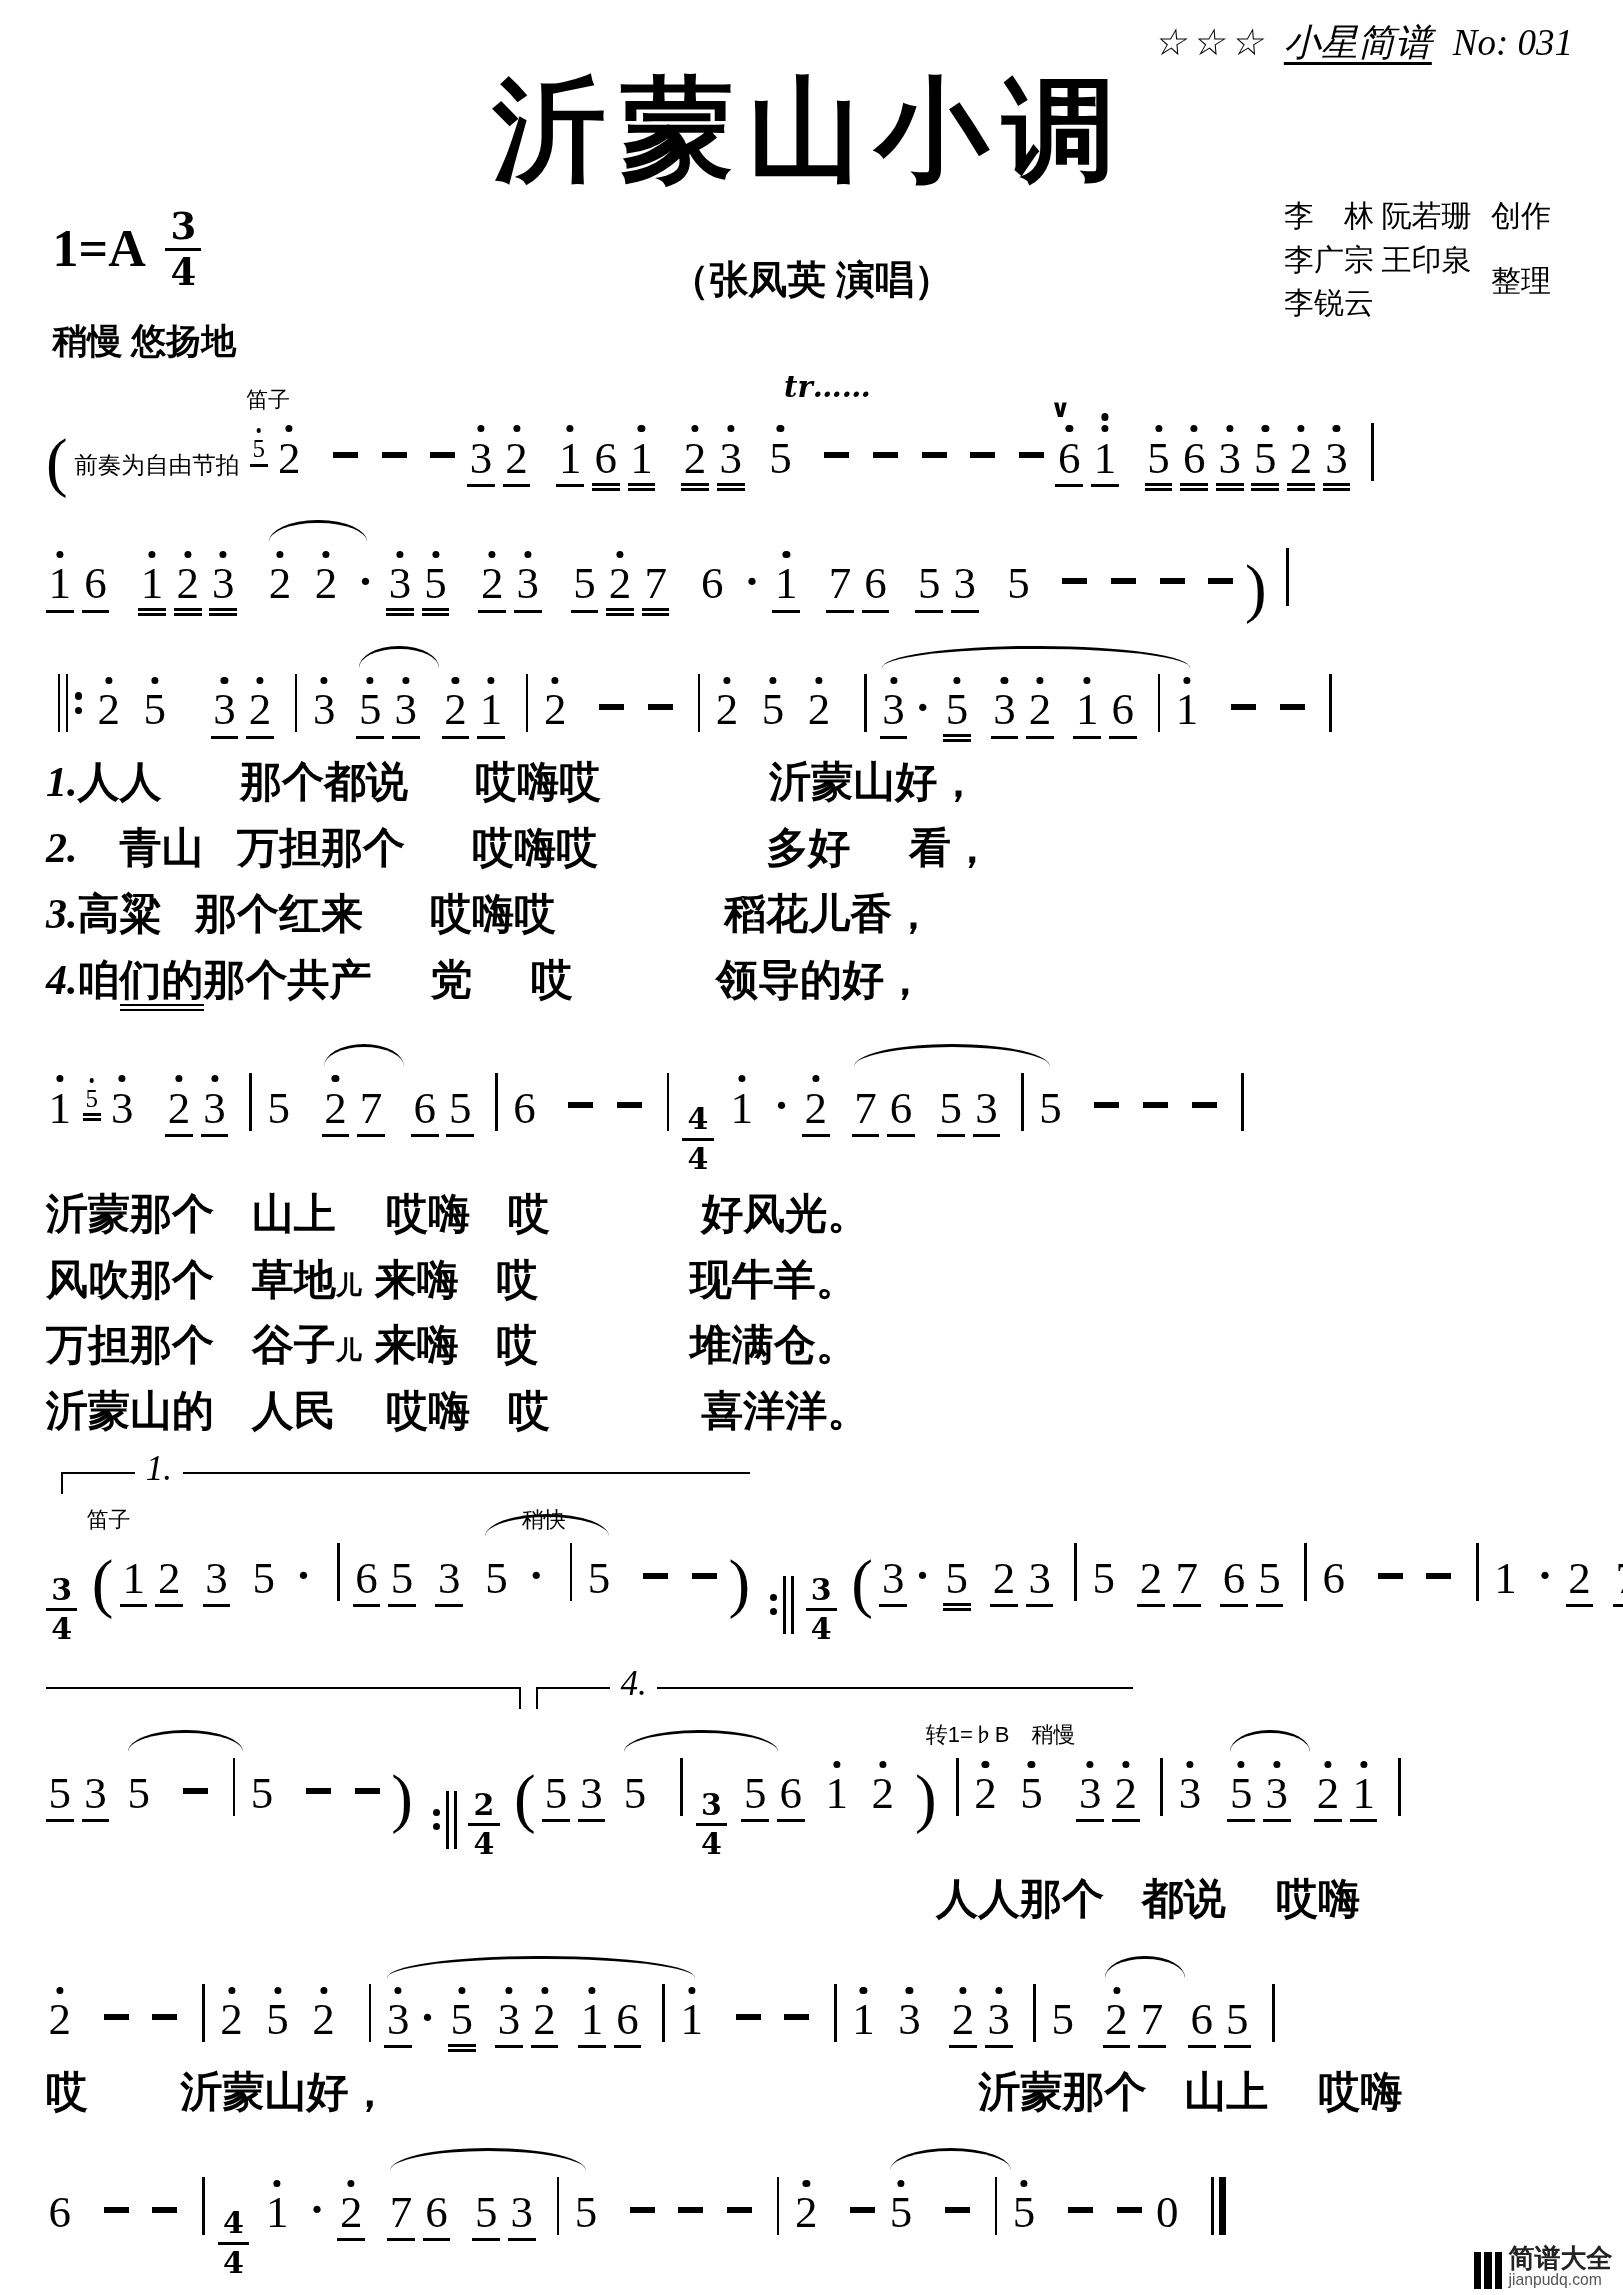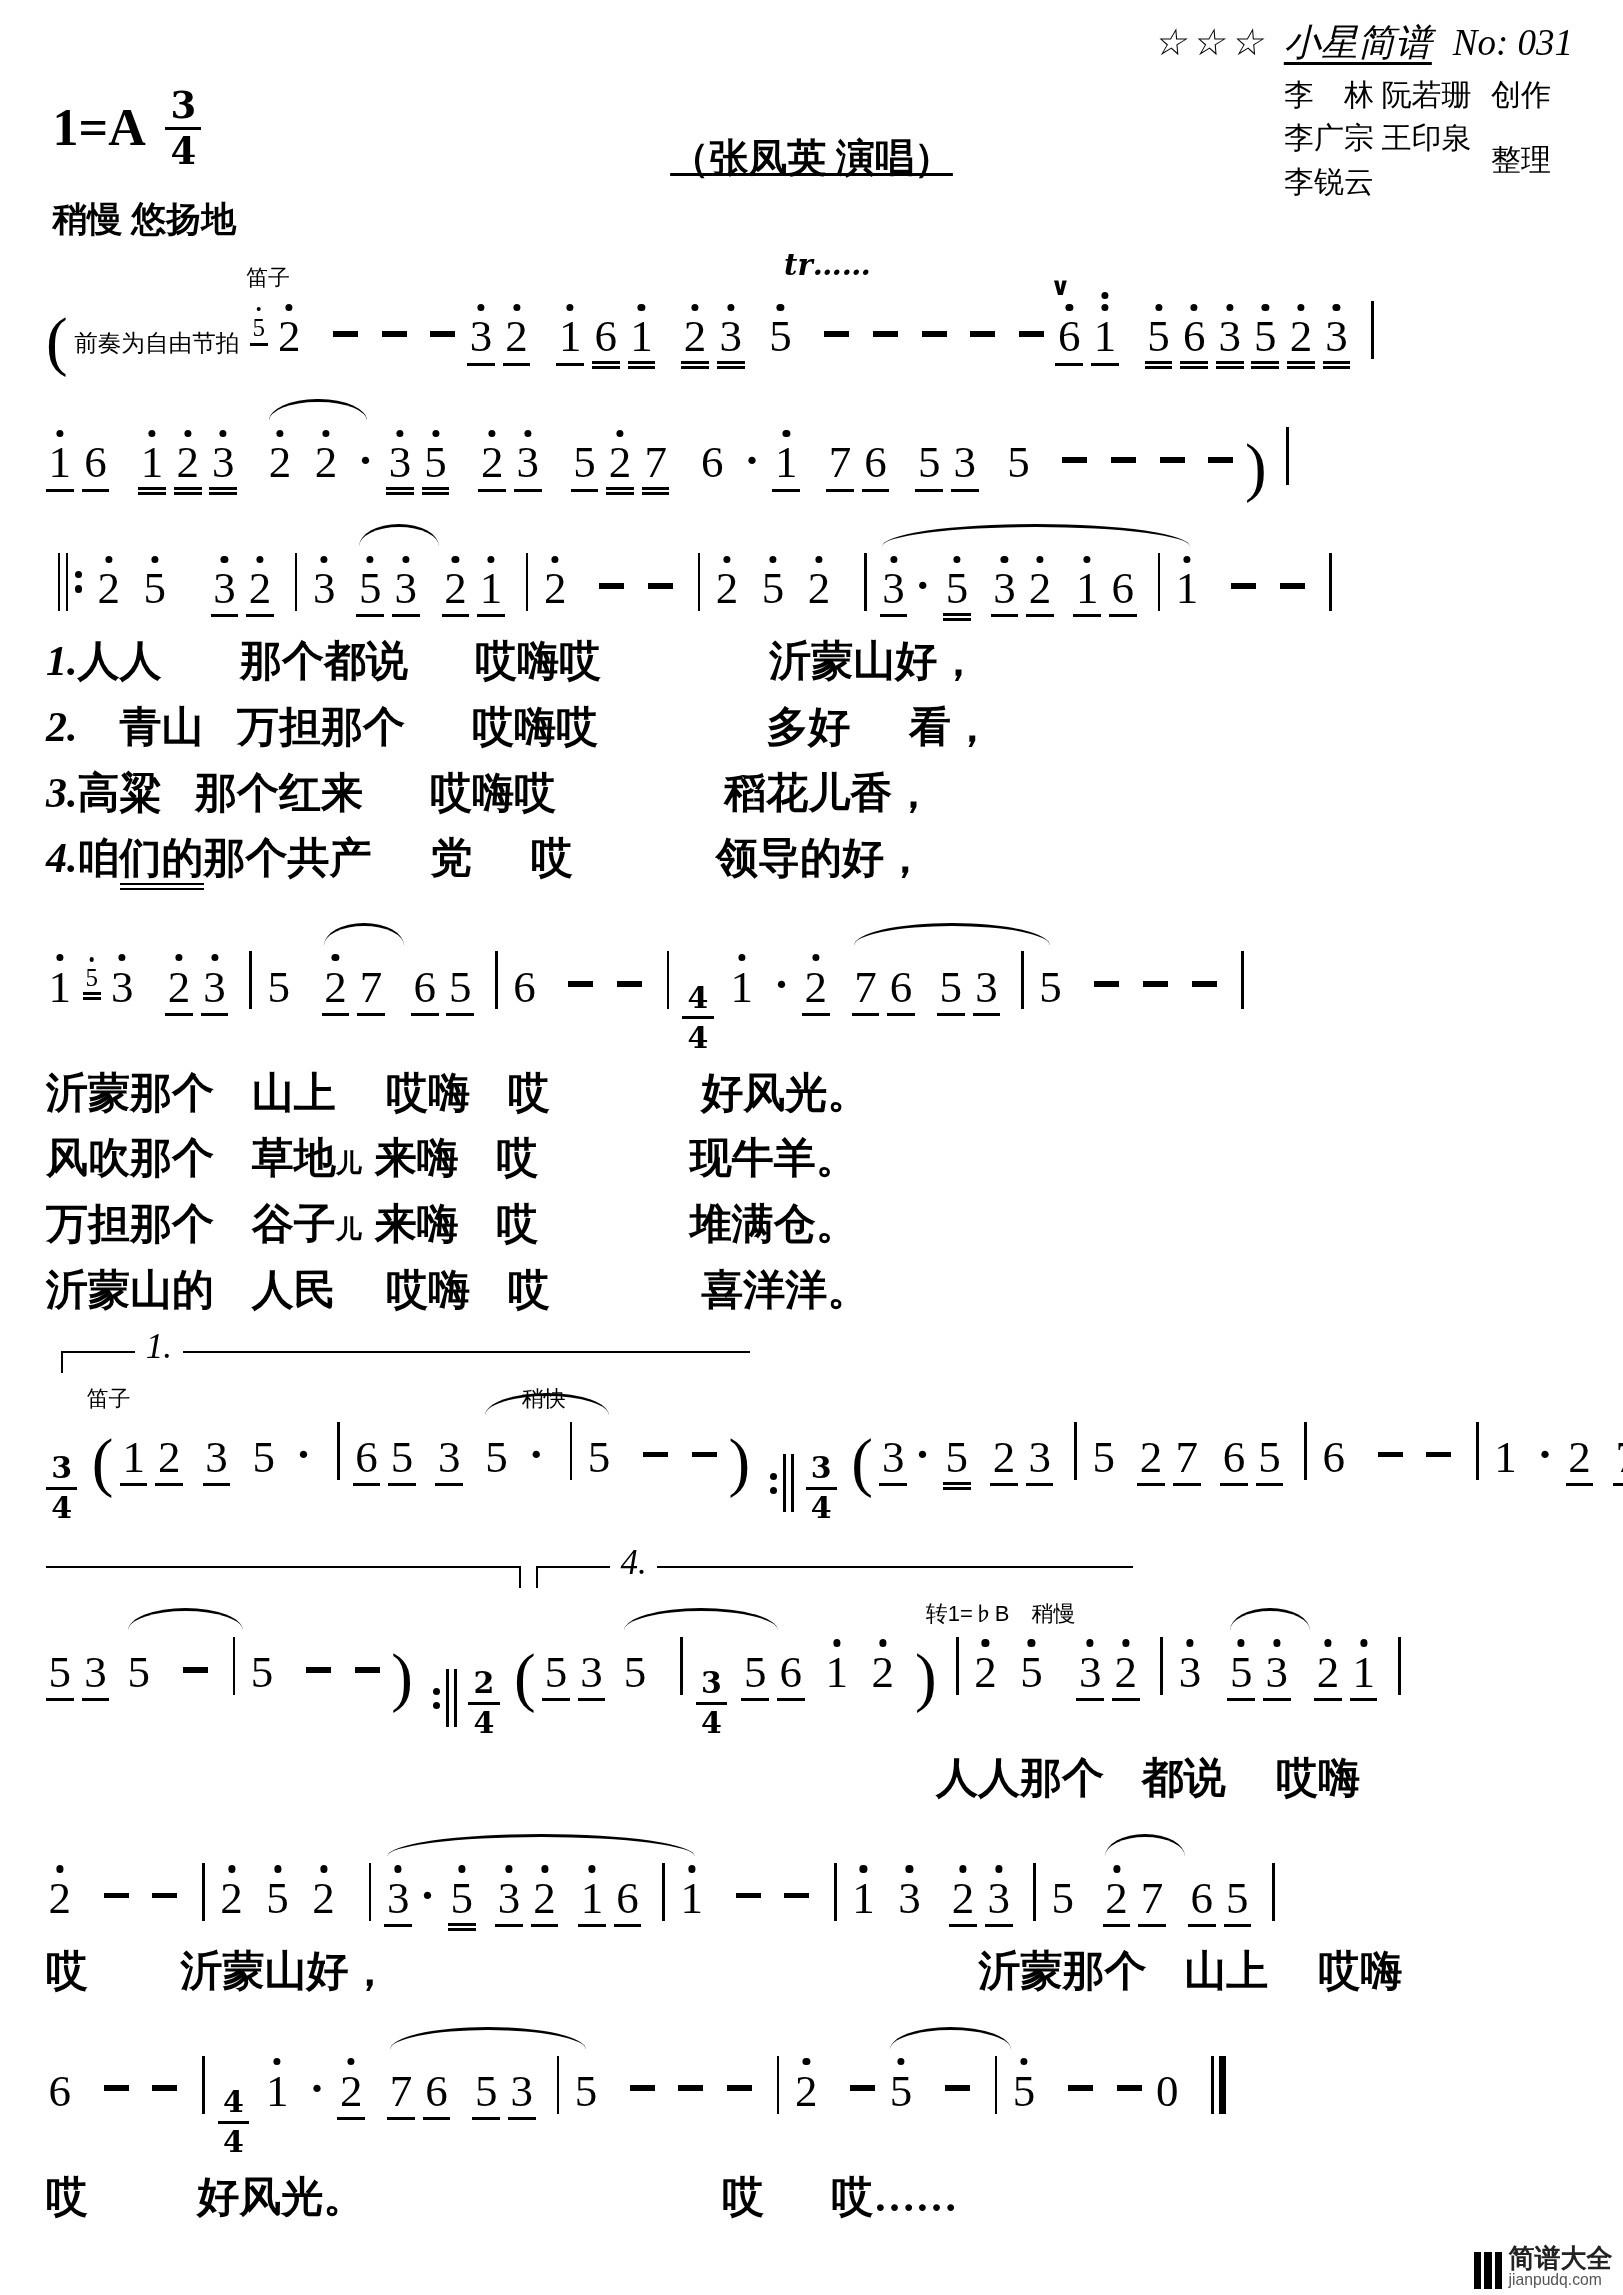--- a/index.html
+++ b/index.html
@@ -9,21 +9,21 @@
   
   .hdr{text-align:right;font-size:37px;font-style:italic;white-space:nowrap;margin-right:3.9px;}
   .hdr .stars{letter-spacing:5.2px;}
   .hdr .brand{text-decoration:underline;text-underline-offset:6.5px;margin:0 11.8px 0 6.5px;}
   
   .title{text-align:center;font-size:113px;font-weight:bold;letter-spacing:14.4px;line-height:1.05;margin:2.6px 0 0;font-family:"DejaVu Serif","Liberation Serif",serif;}
   .meta{position:relative;height:191px;}
   .keysig{position:absolute;left:6.5px;top:17px;display:flex;align-items:center;gap:19.6px;font-size:52px;font-weight:bold;}
   .keysig .mt{vertical-align:0;}
   .tempo{position:absolute;left:6.5px;top:128px;font-size:35px;font-weight:600;}
-  .singer{position:absolute;left:50%;transform:translateX(-50%);top:63px;font-size:39px;font-weight:bold;white-space:nowrap;text-decoration:underline;}
+  .singer{position:absolute;left:50%;transform:translateX(-50%);top:63px;font-size:39px;font-weight:bold;white-space:nowrap;}
   .credits{position:absolute;right:26px;top:6.5px;display:grid;grid-template-columns:auto auto;column-gap:19.6px;row-gap:2.6px;font-size:30px;align-items:center;white-space:nowrap;}
   .credits .role2{grid-column:2;grid-row:2 / span 2;align-self:center;}
 
   
   .ml{position:relative;white-space:nowrap;padding:42px 0 15.7px;line-height:1;}
   .n{display:inline-block;position:relative;font-size:45px;line-height:1;margin-right:18.3px;}
   .n .t{display:inline-block;padding:0 2.6px;}
   .t.u1{border-bottom:3.3px solid #000;padding-bottom:3.3px;}
   .t.u2{border-bottom:8.5px double #000;padding-bottom:2px;}
   .ds{position:absolute;left:50%;transform:translateX(-50%);bottom:calc(100% + 3.3px);display:flex;flex-direction:column;gap:4.6px;}
@@ -76,20 +76,21 @@
 <body>
 
 <div class="page">
 
   <div class="hdr">
     <span class="stars">☆☆☆</span>
     <span class="brand">小星简谱</span>
     <span>No: 031</span>
   </div>
 
+  <h1 class="title">沂蒙山小调</h1>
 
   <div class="meta">
     <div class="keysig">
       <span>1=A</span>
       <span class="mt" style="font-size:37px;">
         <span class="nu">3</span>
         <span class="de">4</span>
       </span>
     </div>
     <div class="tempo">稍慢  悠扬地</div>

